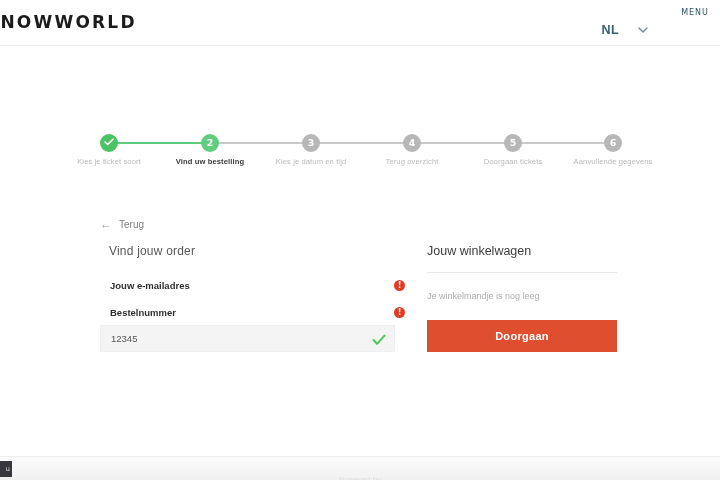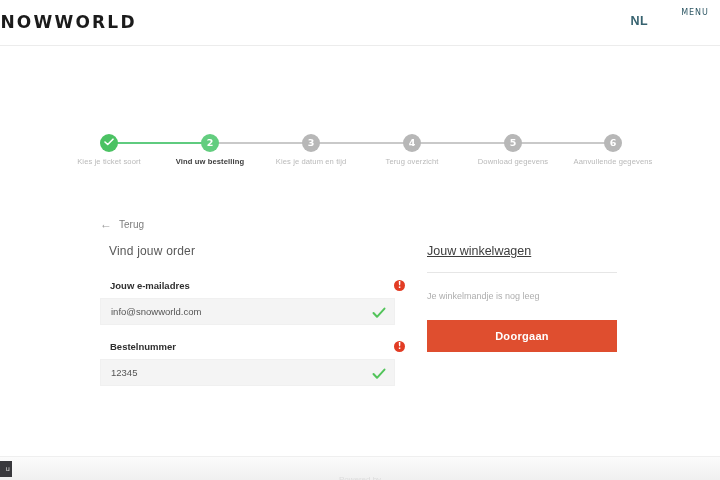--- a/index.html
+++ b/index.html
@@ -39,26 +39,25 @@
     font-size: 17px;
     font-weight: 700;
     letter-spacing: 2.2px;
     color: #1b1b1b;
     white-space: nowrap;
     font-family: "DejaVu Sans", sans-serif;
   }
   .lang {
     position: absolute;
     right: 72px;
-    top: 14px;
+    top: 23px;
     display: flex;
     align-items: center;
     gap: 19px;
     cursor: pointer;
-    flex-direction: column;
   }
   .lang-label {
     font-size: 12.5px;
     font-weight: 700;
     color: #36626f;
     letter-spacing: 0.4px;
   }
   .chev {
     width: 10px;
     height: 10px;
@@ -252,21 +251,20 @@
     position: absolute;
     left: 427px;
     top: 198px;
     width: 190px;
   }
   .cart-title {
     font-size: 12.5px;
     color: #3d3d3d;
     margin: 0 0 14px 0;
     font-weight: 400;
-    text-decoration: underline;
   }
   .cart-divider {
     width: 190px;
     height: 1px;
     background: #e6e6e6;
     margin-bottom: 18px;
   }
   .cart-empty {
     font-size: 9px;
     color: #aeaeae;
@@ -375,49 +373,41 @@
         <div class="step-label">Kies je datum en tijd</div>
       </div>
 
       <div class="step" style="left:312px">
         <div class="node">4</div>
         <div class="step-label">Terug overzicht</div>
       </div>
 
       <div class="step" style="left:413px">
         <div class="node">5</div>
-        <div class="step-label">Download gegevens</div>
+        <div class="step-label">Doorgaan tickets</div>
       </div>
 
       <div class="step" style="left:513px">
         <div class="node">6</div>
         <div class="step-label">Aanvullende gegevens</div>
       </div>
     </div>
 
     <div class="back-link">
       <span class="back-arrow">←</span>
       <span class="back-text">Terug</span>
     </div>
 
     <div class="form-col">
       <div class="form-title">Vind jouw order</div>
 
       <div class="field">
         <div class="field-label-row">
           <span class="field-label">Jouw e-mailadres</span>
           <span class="req-badge">!</span>
-        </div>
-        <div class="input-wrap">
-          <input type="text" value="info@snowworld.com" style="">
-          <span class="valid-check">
-            <svg width="14" height="12" viewBox="0 0 14 12">
-                <path d="M1.5 6 L5 9.8 L12.5 1.6" fill="none" stroke="#52c45a" stroke-width="2" stroke-linecap="round" stroke-linejoin="round"></path>
-              </svg>
-          </span>
         </div>
       </div>
 
       <div class="field">
         <div class="field-label-row">
           <span class="field-label">Bestelnummer</span>
           <span class="req-badge">!</span>
         </div>
         <div class="input-wrap">
           <input type="text" value="12345" style="">

